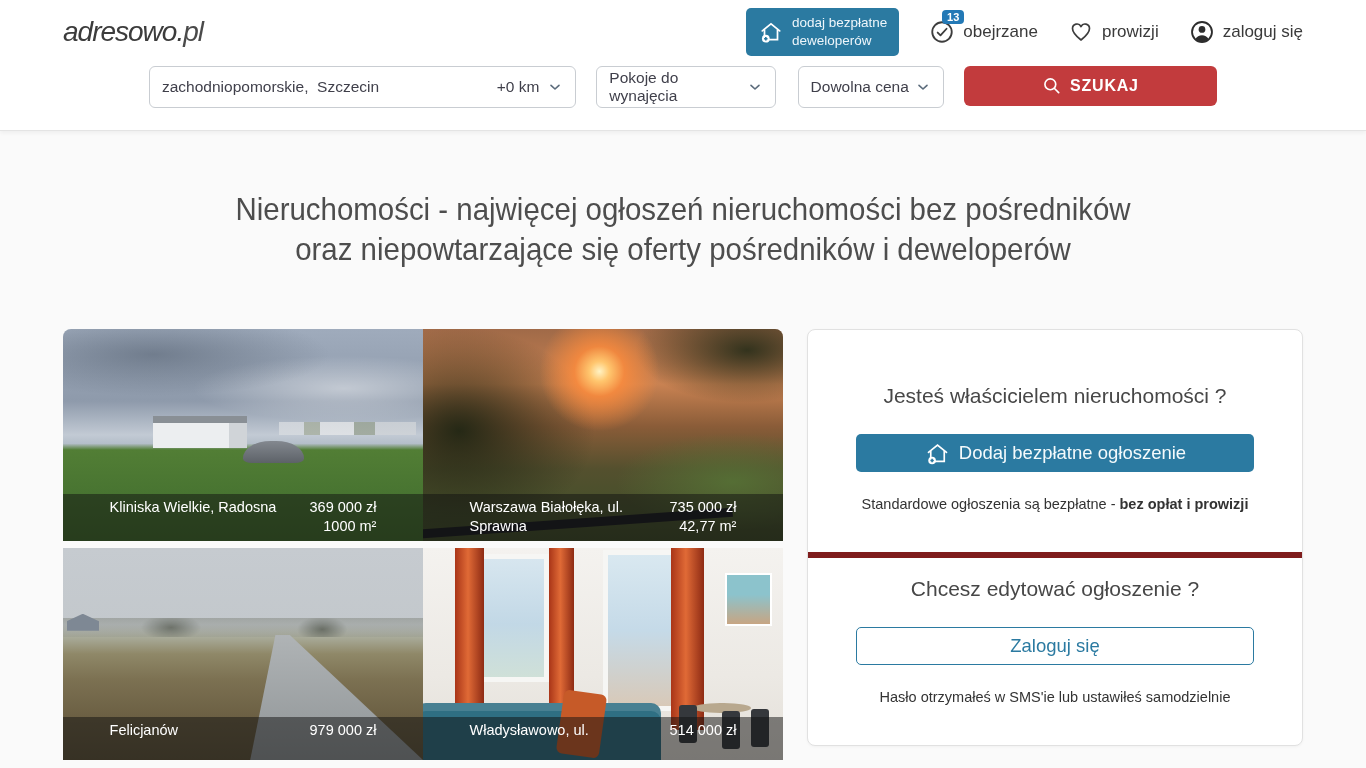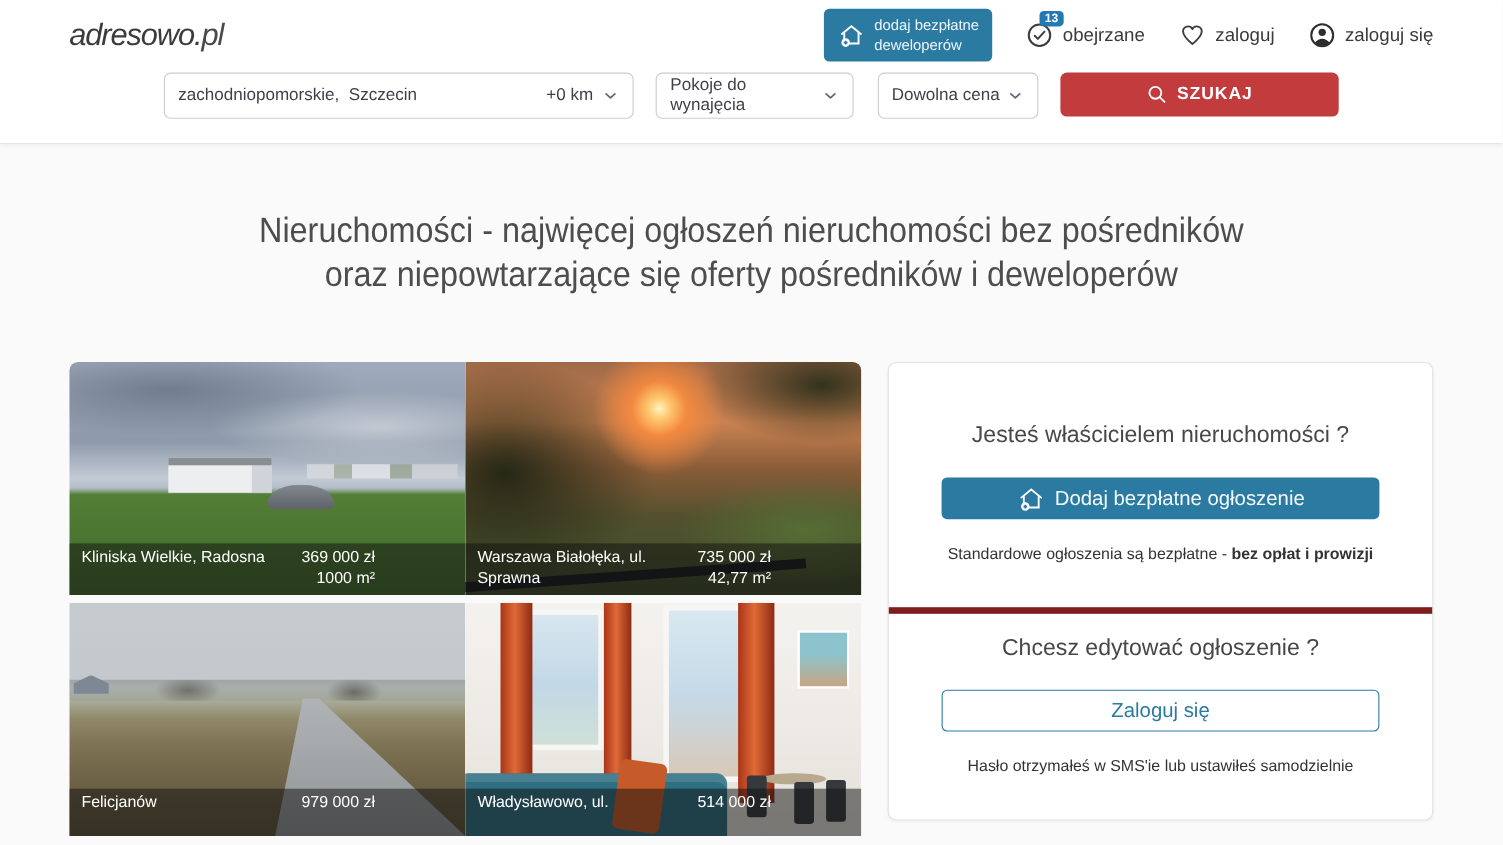--- a/index.html
+++ b/index.html
@@ -46,21 +46,21 @@
   .hero-title .tline { display:block; transform:scaleX(.92); transform-origin:50% 50%; }
 
   
   .content { display:flex; gap:24px; margin-top:60px; align-items:flex-start; }
   .listing-grid { width:720px; display:flex; flex-wrap:wrap; row-gap:7px; }
   .tile { position:relative; width:360px; height:212px; overflow:hidden; cursor:pointer; }
   .tile-1 { border-radius:8px 0 0 0; }
   .tile-2 { border-radius:0 8px 0 0; }
   .photo { position:absolute; inset:0; }
   .caption { position:absolute; left:0; right:0; bottom:0; min-height:43px;
-    background:rgba(15,15,15,.5); color:#fff; display:flex; justify-content:flex-start;
+    background:rgba(15,15,15,.5); color:#fff; display:flex; justify-content:center;
     padding:4px 11px 5px; font-size:14.5px; line-height:19px; }
   .cap-loc { width:200px; }
   .cap-val { text-align:right; }
 
   
   .photo-1 { background:
       radial-gradient(ellipse 70% 28% at 25% 12%, rgba(80,92,108,.55), transparent 70%),
       radial-gradient(ellipse 60% 22% at 78% 28%, rgba(255,255,255,.45), transparent 70%),
       linear-gradient(180deg,#9fabbc 0%,#8e9aab 34%,#c2cad4 50%,#b4bec9 54%,#527e35 57%,#487431 78%,#3f6a2a 100%); }
   .p1-house { position:absolute; left:25%; top:41%; width:26%; height:15%;
@@ -159,21 +159,21 @@
             <span class="badge">13</span>
           </span>
           <span>obejrzane</span>
         </div>
         <div class="hdr-item">
           <span class="icon-wrap">
             <svg width="24" height="24" viewBox="0 0 24 24" fill="none" stroke="#3d3d3d" stroke-width="1.7">
               <path d="M12 20 C5 14.5 3.5 11 3.5 8.5 a4.5 4.5 0 0 1 8.5 -2 a4.5 4.5 0 0 1 8.5 2 C20.5 11 19 14.5 12 20 Z" stroke-linejoin="round"></path>
             </svg>
           </span>
-          <span>zaloguj</span>
+          <span>prowizji</span>
         </div>
         <div class="hdr-item">
           <span class="icon-wrap">
             <svg width="26" height="26" viewBox="0 0 24 24">
               <circle cx="12" cy="12" r="9.2" fill="none" stroke="#2d2d2d" stroke-width="1.7"></circle>
               <circle cx="12" cy="9.6" r="3.1" fill="#2d2d2d"></circle>
               <path d="M5.8 18.4 a7.4 7.4 0 0 1 12.4 0 a9.2 9.2 0 0 1 -12.4 0 Z" fill="#2d2d2d"></path>
             </svg>
           </span>
           <span>zaloguj się</span>

